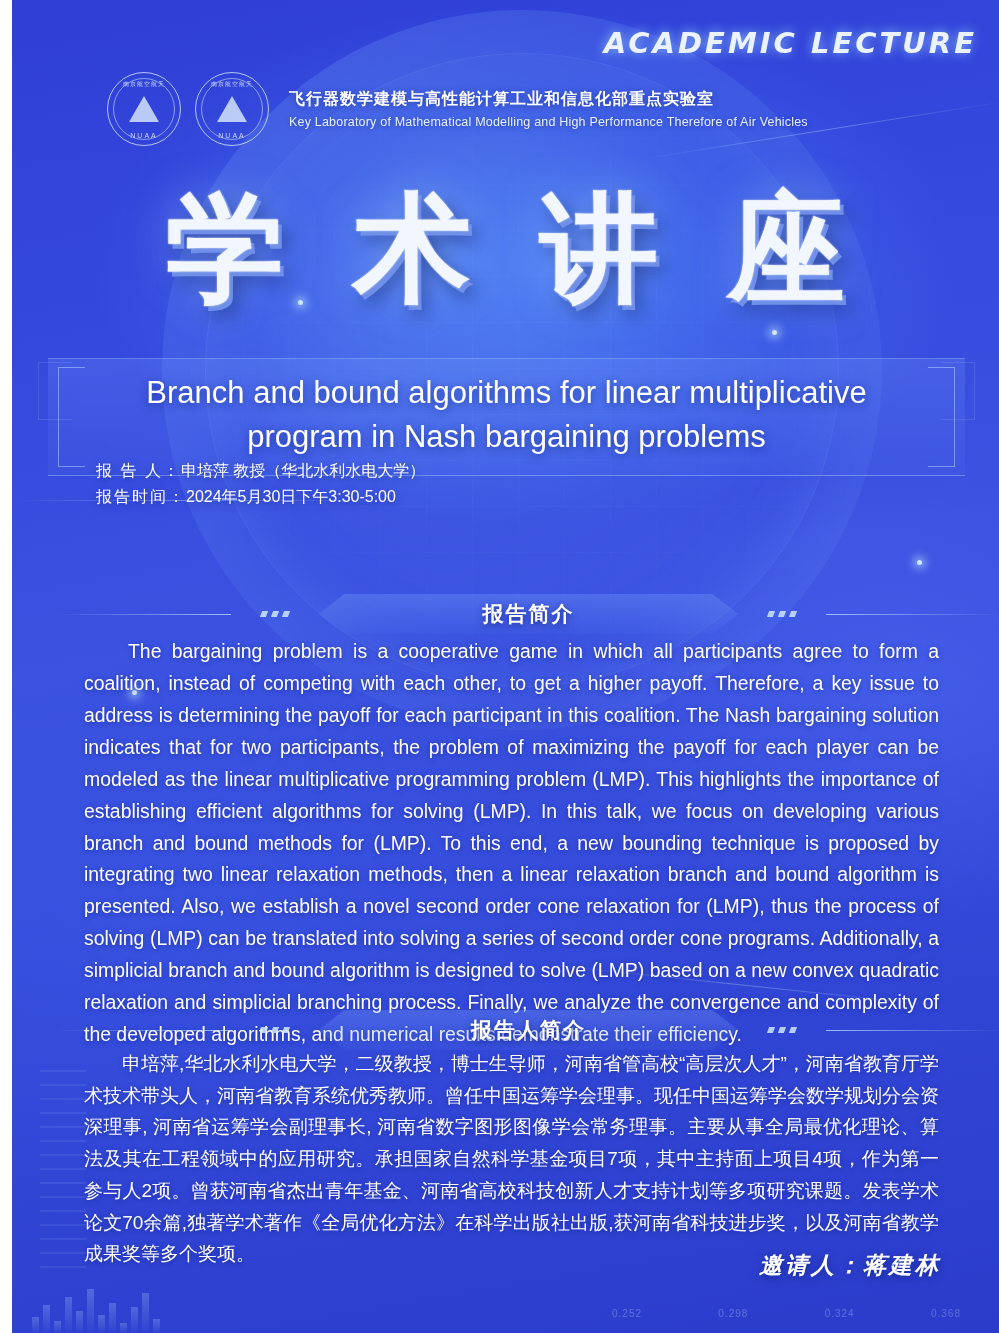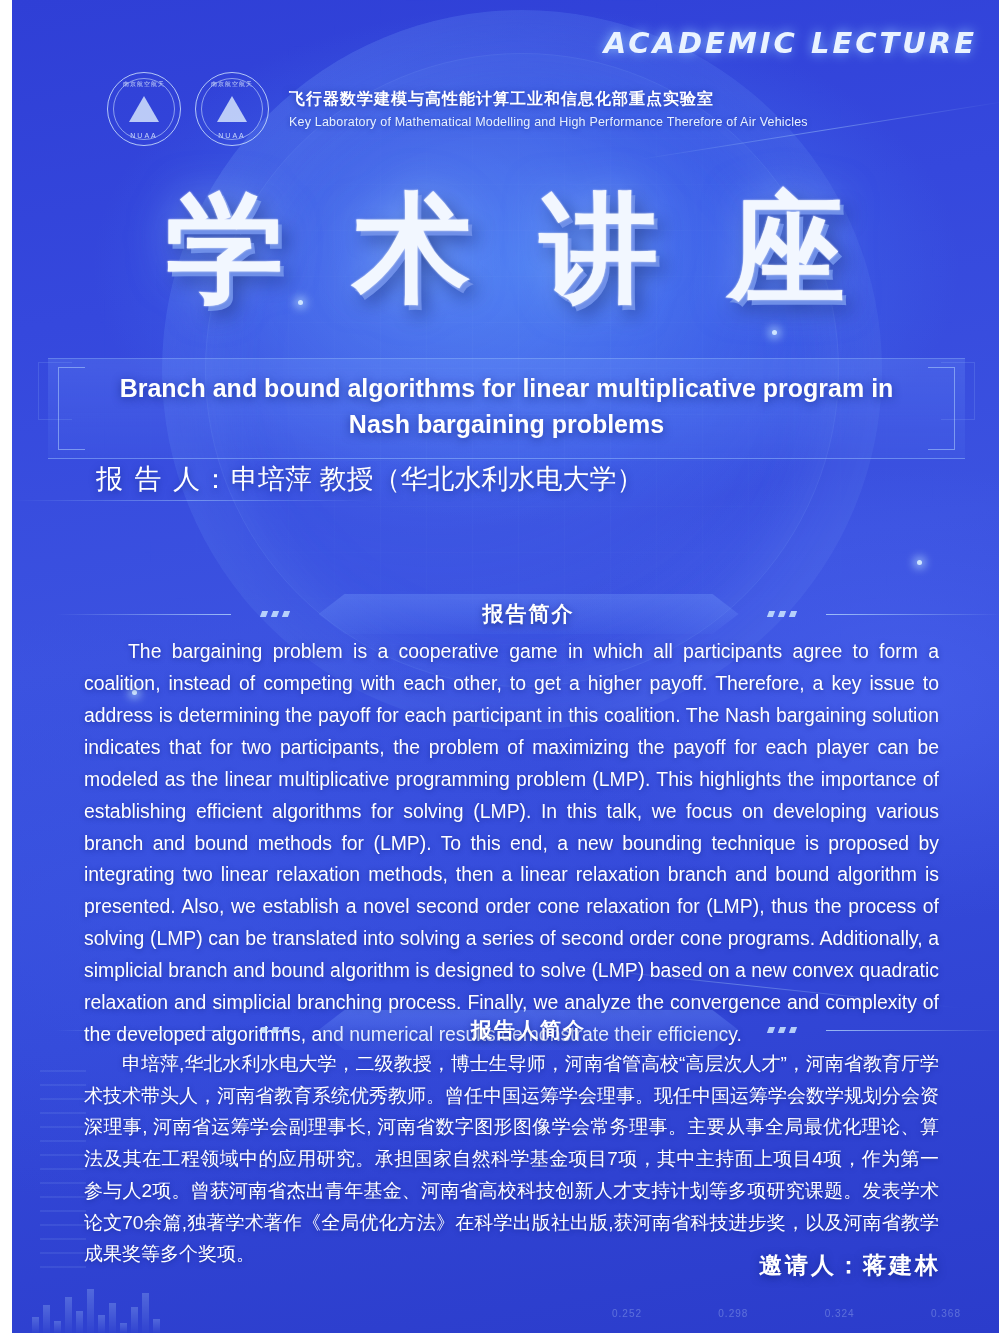--- a/index.html
+++ b/index.html
@@ -125,27 +125,27 @@
     border-top:1px solid rgba(175,215,255,.35);
     border-bottom:1px solid rgba(175,215,255,.35);
   }
   .sub-banner:before, .sub-banner:after{
     content:""; position:absolute; top:8px; bottom:8px; width:26px;
     border:1px solid rgba(185,220,255,.5);
   }
   .sub-banner:before{ left:10px; border-right:none; }
   .sub-banner:after{ right:10px; border-left:none; }
   .sub-title{
-    font-size:25px; font-weight:700; line-height:1.42; color:#ffffff;
+    font-size:31px; font-weight:400; line-height:1.42; color:#ffffff;
     text-shadow:0 2px 8px rgba(15,35,130,.65);
   }
   
   .info{
     position:absolute; left:84px; top:458px;
-    font-size:27px; line-height:1.62; color:#ffffff;
+    font-size:16px; line-height:1.62; color:#ffffff;
     text-shadow:0 2px 7px rgba(15,35,130,.6);
   }
   .info .label{ letter-spacing:2px; }
   
   .sec-head{
     position:absolute; left:0; right:0;
     display:flex; align-items:center; justify-content:space-between;padding-left:44px;
   }
   .sec-head .bar{
     position:relative;
@@ -174,21 +174,21 @@
   .bio{
     position:absolute; left:72px; right:62px; top:1048px;
     font-size:19px; line-height:1.67;
     text-align:justify; color:#ffffff;
     text-indent:38px;
     text-shadow:0 1px 5px rgba(12,30,120,.55);
   }
   .inviter{
     position:absolute; right:60px; bottom:52px;
     font-size:23px; font-weight:700; letter-spacing:3px;
-    font-family:"DejaVu Serif", serif; 
+    font-family:"DejaVu Serif", serif; font-style:italic;
     color:#ffffff; text-shadow:0 2px 8px rgba(10,30,120,.7);
   }
   
   .bottom-deco{
     position:absolute; left:0; right:0; bottom:0; height:70px;
     opacity:.35;
   }
   .bottom-nums{
     position:absolute; bottom:14px; left:600px; right:40px;
     display:flex; justify-content:space-between;
@@ -242,20 +242,23 @@
 
   <div class="main-title">学 术 讲 座</div>
 
   <div class="sub-banner">
     <div class="sub-title">Branch and bound algorithms for linear multiplicative program in Nash bargaining problems</div>
   </div>
 
   <div class="info">
     <div>
       <span class="label">报 告 人：</span><span>申培萍 教授（华北水利水电大学）</span>
+    </div>
+    <div>
+      <span class="label">报告时间：</span><span>2024年5月30日下午3:30-5:00</span>
     </div>
   </div>
 
   <div class="sec-head" style="top:594px;">
     <div class="side"></div>
     <div class="dots">
         <i></i>
         <i></i>
         <i></i>
       </div>

